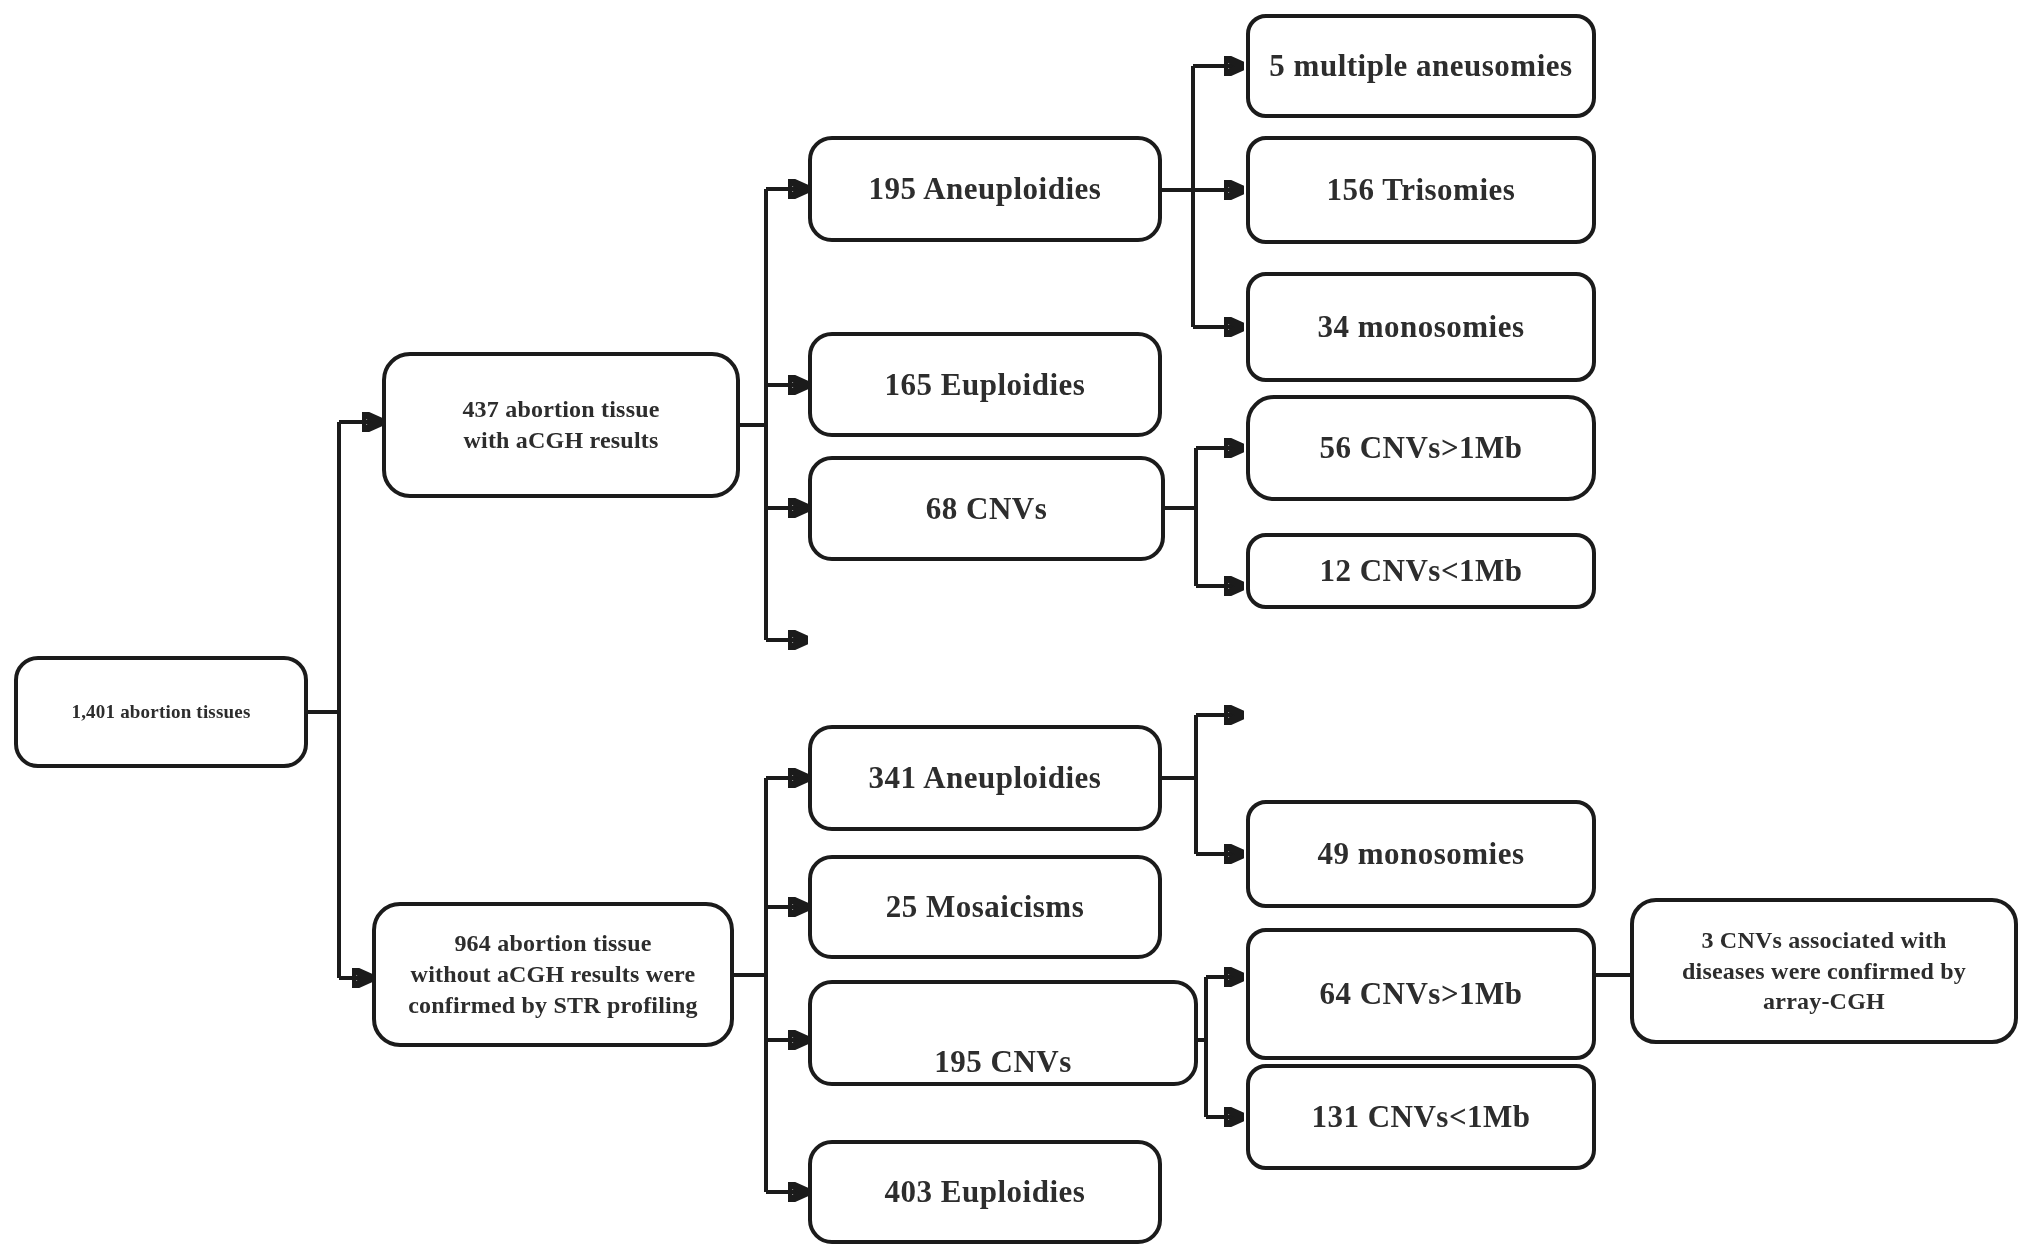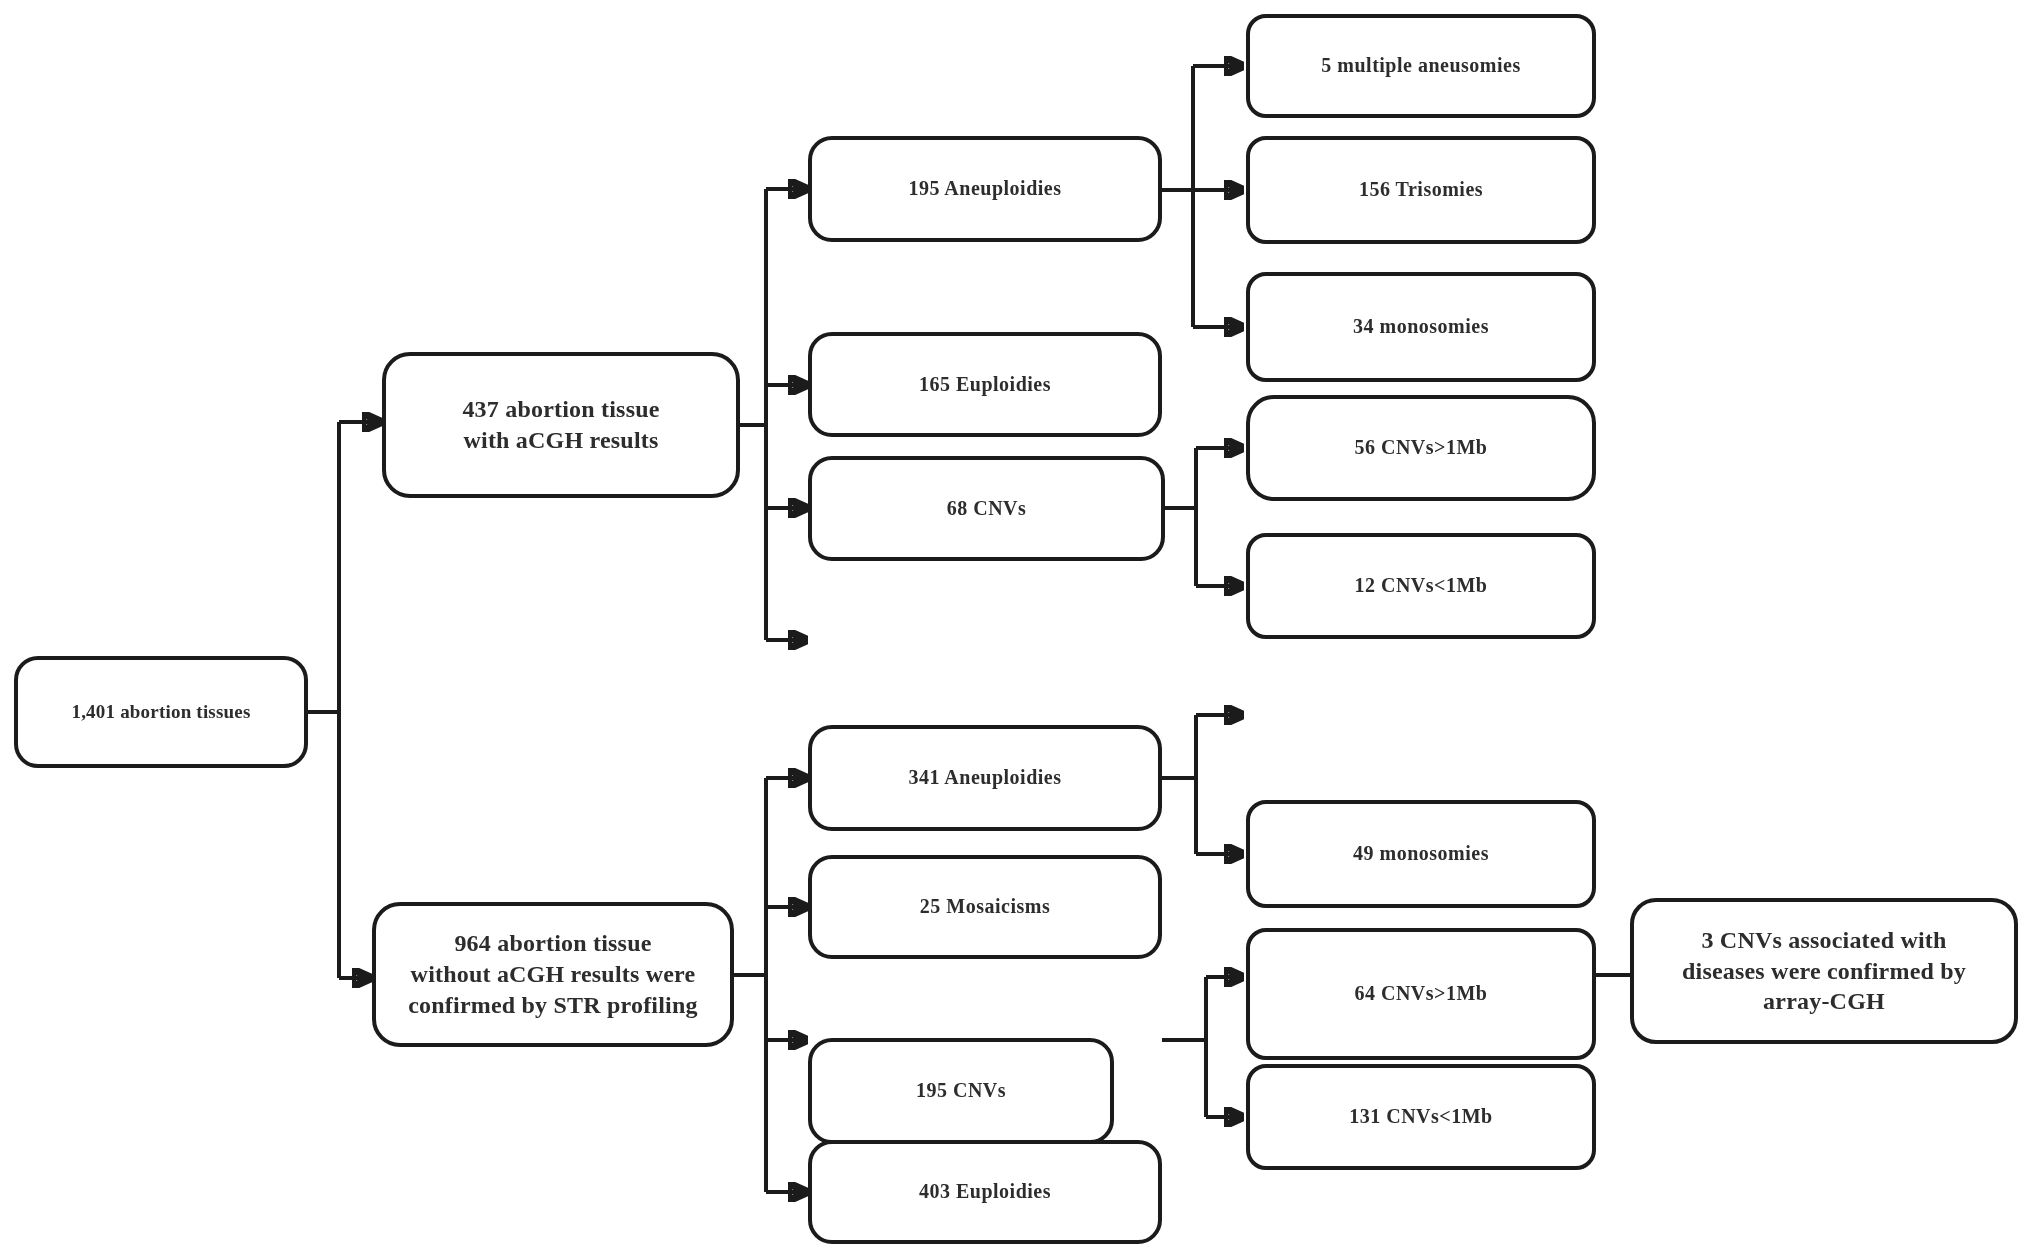--- a/index.html
+++ b/index.html
@@ -29,21 +29,21 @@
     background: #ffffff;
     display: flex;
     align-items: center;
     justify-content: center;
     text-align: center;
   }
   .node .label {
     display: block;
     white-space: pre-line;
     font-weight: bold;
-    font-size: 20px;
+    font-size: 31px;
     line-height: 1.28;
     color: #2d2d2d;
     letter-spacing: 0.5px;
     padding: 0 6px;
   }
   .node.multiline .label { font-size: 24px; letter-spacing: 0.2px; padding: 0 2px; }
   .node.rootbox .label { font-size: 19px; letter-spacing: 0.2px; padding: 0 2px; }
 </style>
 </head>
 <body>
@@ -122,40 +122,40 @@
   <div class="node" style="left:808px; top:456px; width:357px; height:105px;">
     <span class="label">68 CNVs</span>
   </div>
 
   <div class="node" style="left:808px; top:725px; width:354px; height:106px;">
     <span class="label">341 Aneuploidies</span>
   </div>
   <div class="node" style="left:808px; top:855px; width:354px; height:104px;">
     <span class="label">25 Mosaicisms</span>
   </div>
-  <div class="node" style="left:808px; top:1038px; width:306px; height:106px;">
+  <div class="node" style="left:808px; top:980px; width:390px; height:106px;align-items:flex-end;">
     <span class="label">195 CNVs</span>
   </div>
   <div class="node" style="left:808px; top:1140px; width:354px; height:104px;">
     <span class="label">403 Euploidies</span>
   </div>
 
   <div class="node" style="left:1246px; top:14px; width:350px; height:104px; border-radius:20px;">
     <span class="label">5 multiple aneusomies</span>
   </div>
   <div class="node" style="left:1246px; top:136px; width:350px; height:108px; border-radius:20px;">
     <span class="label">156 Trisomies</span>
   </div>
   <div class="node" style="left:1246px; top:272px; width:350px; height:110px; border-radius:20px;">
     <span class="label">34 monosomies</span>
   </div>
   <div class="node" style="left:1246px; top:395px; width:350px; height:106px; border-radius:28px;">
     <span class="label">56 CNVs&gt;1Mb</span>
   </div>
-  <div class="node" style="left:1246px; top:533px; width:350px; height:106px; border-radius:20px;text-align:center;">
+  <div class="node" style="left:1246px; top:533px; width:350px; height:76px; border-radius:20px;text-align:center;">
     <span class="label">12 CNVs&lt;1Mb</span>
   </div>
 
   <div class="node" style="left:1246px; top:800px; width:350px; height:108px; border-radius:20px;">
     <span class="label">49 monosomies</span>
   </div>
   <div class="node" style="left:1246px; top:928px; width:350px; height:132px; border-radius:20px;">
     <span class="label">64 CNVs&gt;1Mb</span>
   </div>
   <div class="node" style="left:1246px; top:1064px; width:350px; height:106px; border-radius:20px;">

